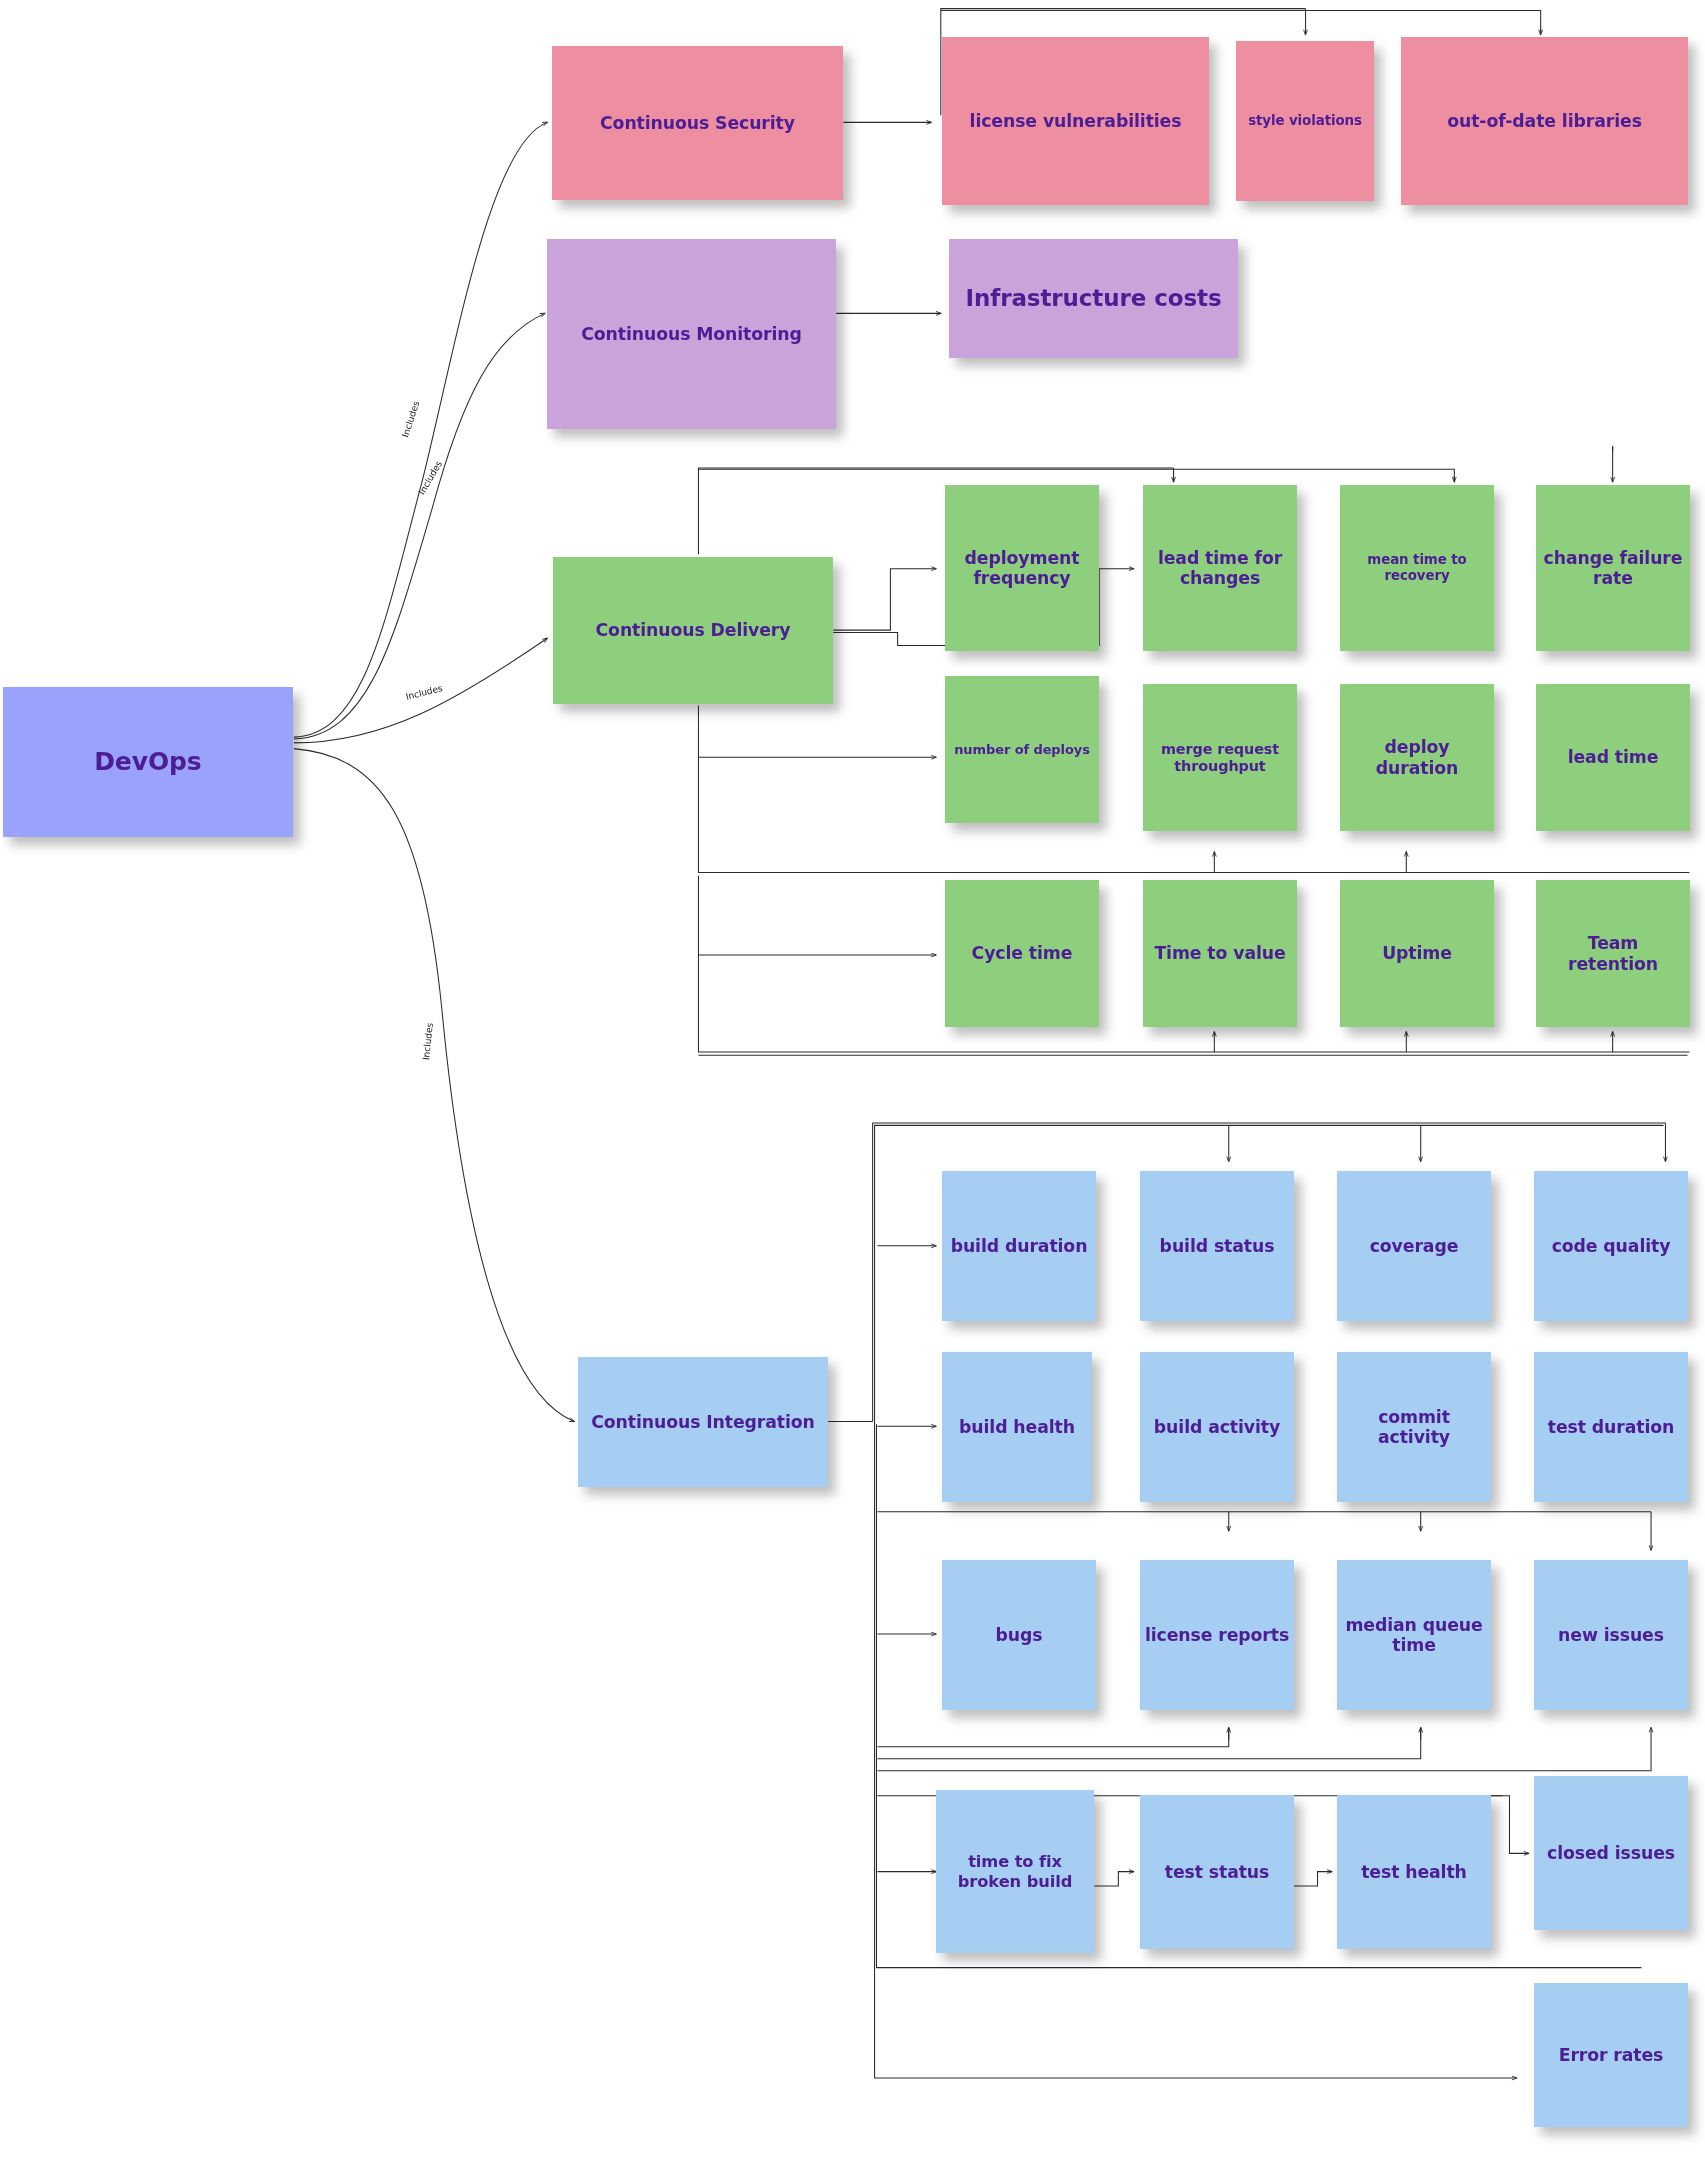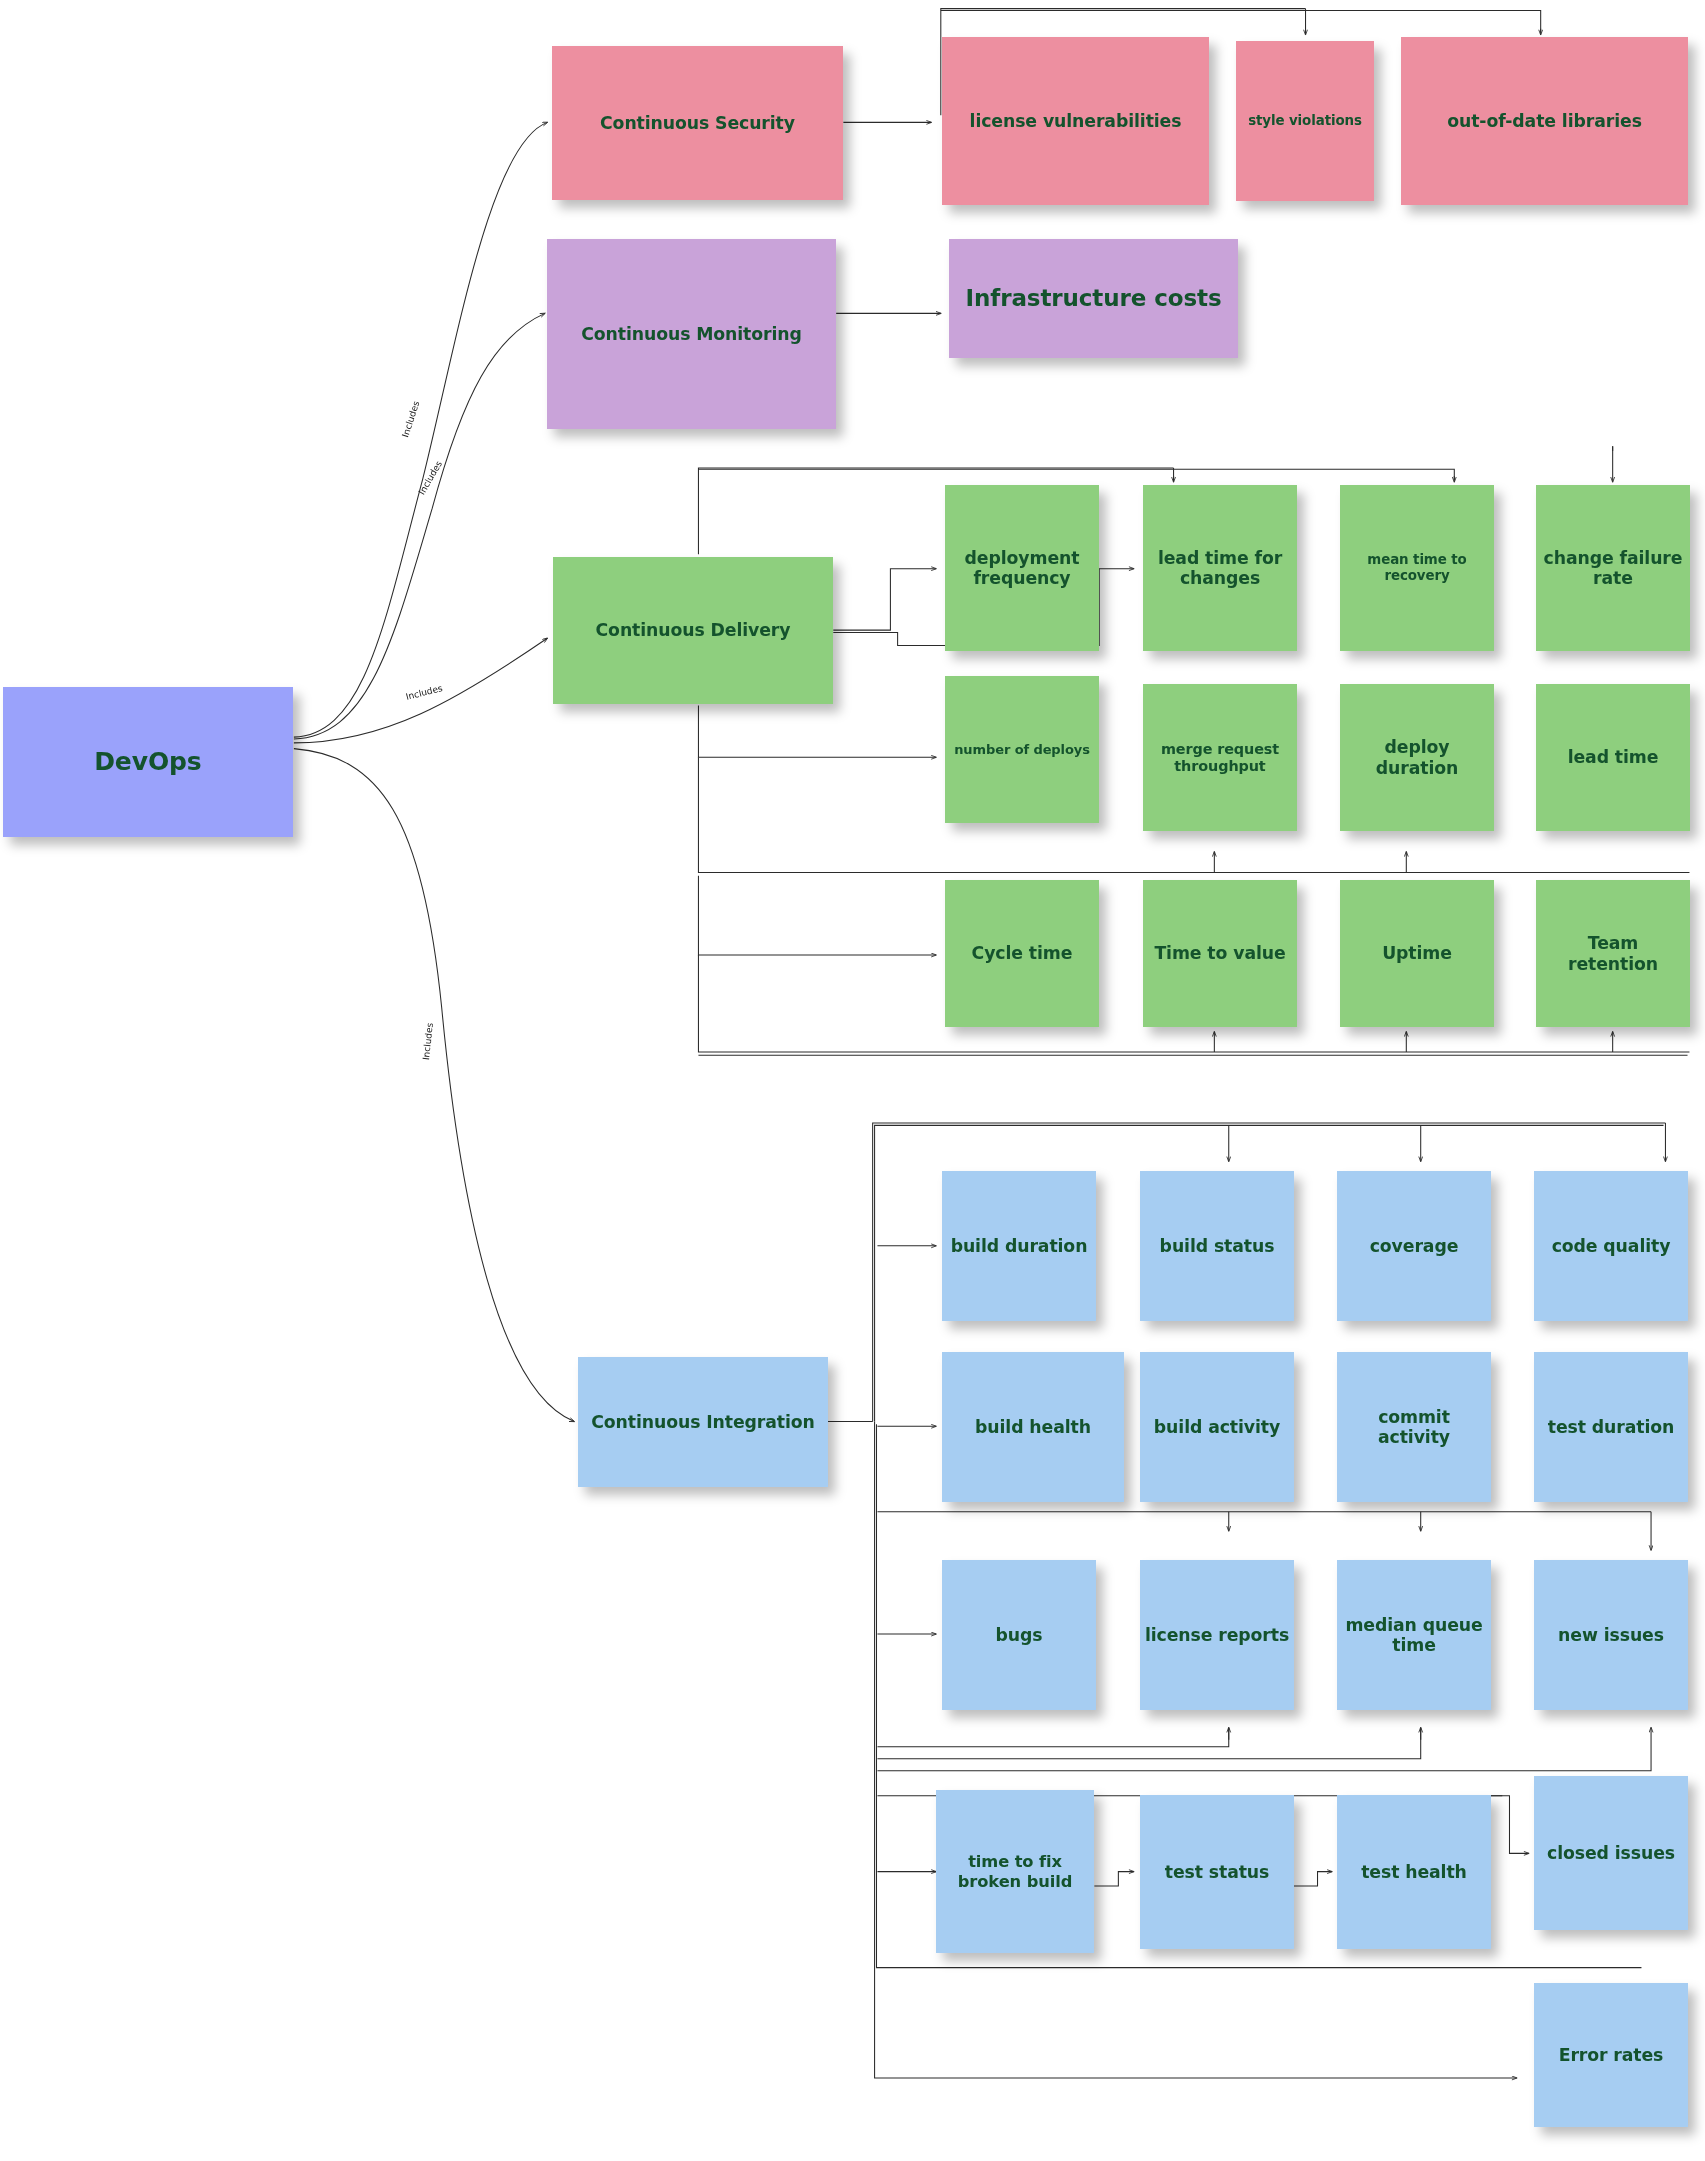--- a/index.html
+++ b/index.html
@@ -13,21 +13,21 @@
     overflow:hidden;
   }
   #edges{position:absolute;left:0;top:0;width:1705px;height:2161px;pointer-events:none;}
   .card{
     position:absolute;
     box-sizing:border-box;
     display:flex;
     align-items:center;
     justify-content:center;
     text-align:center;
-    color:#14532d;
+    color:#4c1d95;
     font-weight:700;
     line-height:1.17;
     padding:2.9px 4.8px;
     box-shadow:6.7px 7.7px 10.6px rgba(0,0,0,0.26);
     overflow:hidden;
     letter-spacing:-0.1px;
   }
   .card span{display:block;width:100%;}
   .c-root   {background:#9aa2fb;}
   .c-pink   {background:#ed8fa0;}
@@ -226,21 +226,21 @@
   <div class="card c-blue" style="left:1140px;top:1171px;width:154px;height:150px;font-size:17.3px;">
     <span>build status</span>
   </div>
   <div class="card c-blue" style="left:1337px;top:1171px;width:154px;height:150px;font-size:17.3px;">
     <span>coverage</span>
   </div>
   <div class="card c-blue" style="left:1534px;top:1171px;width:154px;height:150px;font-size:17.3px;">
     <span>code quality</span>
   </div>
 
-  <div class="card c-blue" style="left:942px;top:1352px;width:182px;height:150px;font-size:17.3px;">
+  <div class="card c-blue" style="left:942px;top:1352px;width:150px;height:150px;font-size:17.3px;">
     <span>build health</span>
   </div>
   <div class="card c-blue" style="left:1140px;top:1352px;width:154px;height:150px;font-size:17.3px;">
     <span>build activity</span>
   </div>
   <div class="card c-blue" style="left:1337px;top:1352px;width:154px;height:150px;font-size:17.3px;">
     <span>commit activity</span>
   </div>
   <div class="card c-blue" style="left:1534px;top:1352px;width:154px;height:150px;font-size:17.3px;">
     <span>test duration</span>

